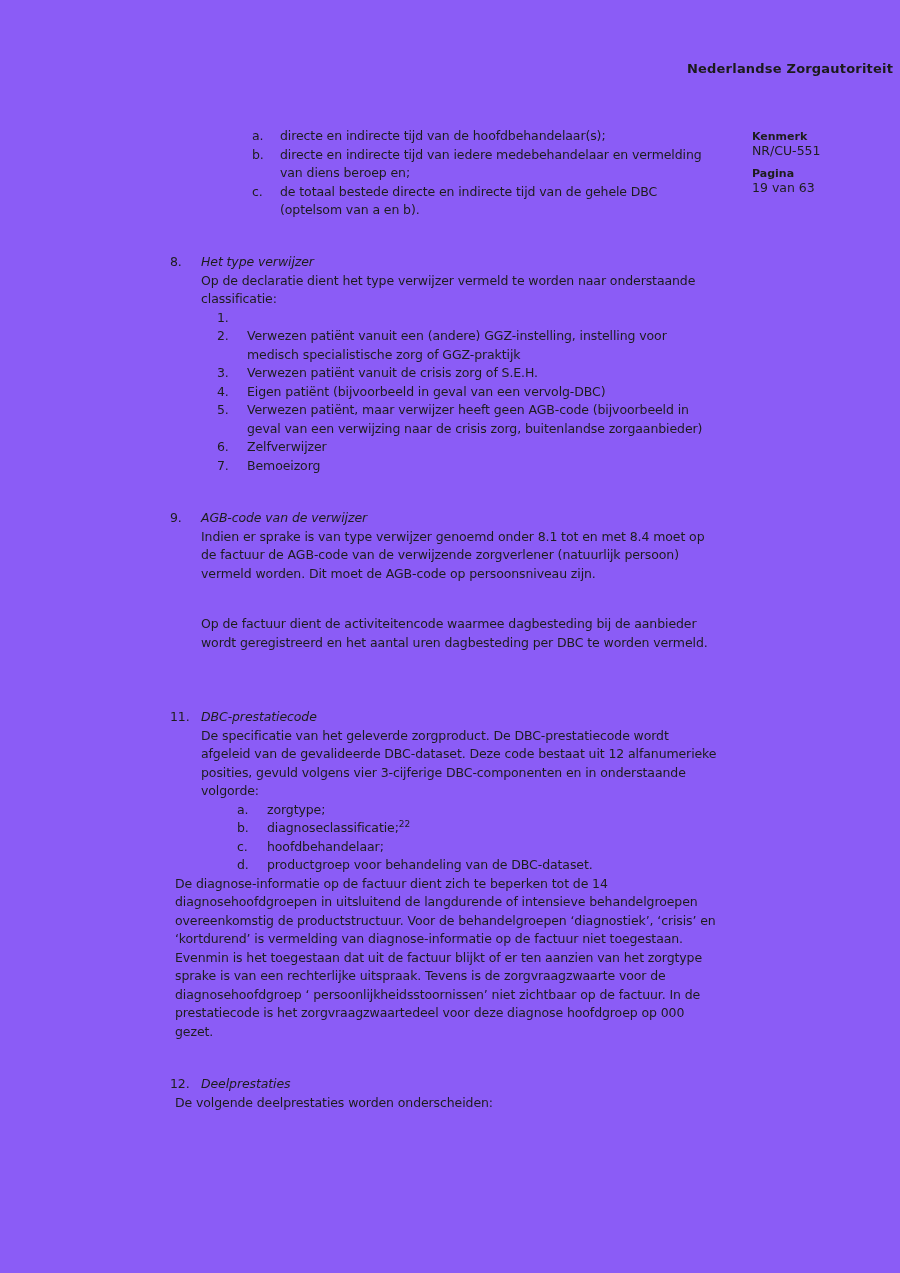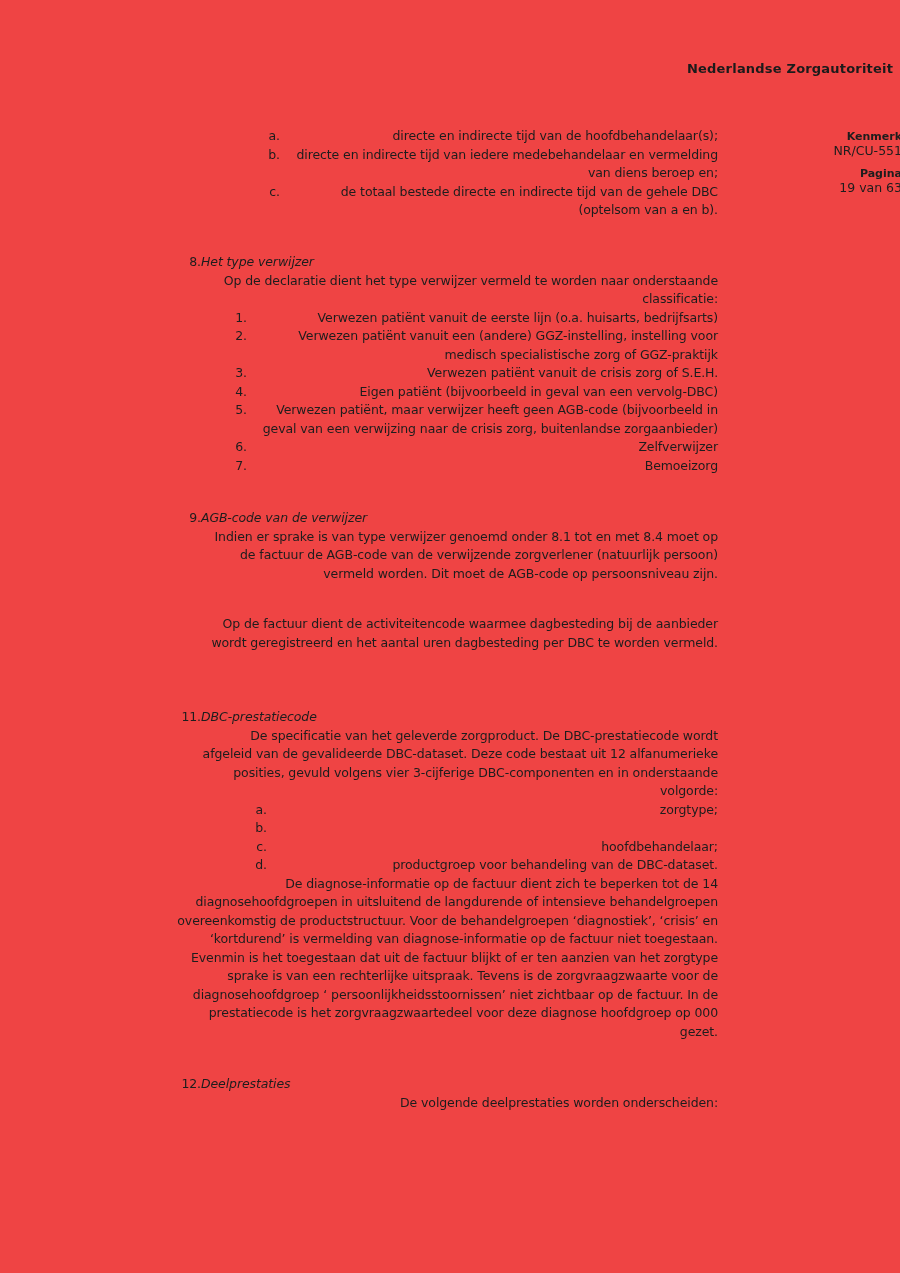--- a/index.html
+++ b/index.html
@@ -1,17 +1,17 @@
 <!DOCTYPE html>
 <html><head>
 <meta charset="utf-8">
 <style>
   html,body{margin:0;padding:0;background:#fff;}
-  .page{position:relative;width:900px;height:1273px;background:#ef4444;overflow:hidden;
-        font-family:"DejaVu Sans",sans-serif;color:#1d1d1d;text-align:right;}
+  .page{position:relative;width:900px;height:1273px;background:#8b5cf6;overflow:hidden;
+        font-family:"DejaVu Sans",sans-serif;color:#1d1d1d;}
   .logo{position:absolute;left:687px;top:61px;font-size:13px;font-weight:bold;
         letter-spacing:0.2px;color:#1b1b1b;white-space:nowrap;}
   .meta{position:absolute;left:752px;top:130px;width:150px;}
   .meta-label{font-weight:bold;font-size:11px;line-height:13px;}
   .meta-value{font-size:12.5px;line-height:15px;margin-bottom:9px;}
   .content{position:absolute;left:170px;top:0;width:548px;font-size:12.5px;
            line-height:18.5px;letter-spacing:-0.1px;}
   .block{position:absolute;left:0;width:100%;}
   .intro{top:127px;}
   .s8{top:253px;}
@@ -71,21 +71,20 @@
 
     <div class="block s8">
       <div class="sec-head">
         <span class="sec-num">8.</span>
         <span class="sec-title">Het type verwijzer</span>
       </div>
       <div class="sec-body">Op de declaratie dient het type verwijzer vermeld te worden naar onderstaande classificatie:</div>
       <div class="num-list">
         <div class="li">
           <span class="marker">1.</span>
-          <span class="li-text">Verwezen patiënt vanuit de eerste lijn (o.a. huisarts, bedrijfsarts)</span>
         </div>
         <div class="li">
           <span class="marker">2.</span>
           <span class="li-text">Verwezen patiënt vanuit een (andere) GGZ-instelling, instelling voor medisch specialistische zorg of GGZ-praktijk</span>
         </div>
         <div class="li">
           <span class="marker">3.</span>
           <span class="li-text">Verwezen patiënt vanuit de crisis zorg of S.E.H.</span>
         </div>
         <div class="li">
@@ -125,20 +124,21 @@
         <span class="sec-title">DBC-prestatiecode</span>
       </div>
       <div class="sec-body">De specificatie van het geleverde zorgproduct. De DBC-prestatiecode wordt afgeleid van de gevalideerde DBC-dataset. Deze code bestaat uit 12 alfanumerieke posities, gevuld volgens vier 3-cijferige DBC-componenten en in onderstaande volgorde:</div>
       <div class="abc-list">
         <div class="li">
           <span class="marker">a.</span>
           <span class="li-text">zorgtype;</span>
         </div>
         <div class="li">
           <span class="marker">b.</span>
+          <span class="li-text"><span>diagnoseclassificatie;</span><sup>22</sup></span>
         </div>
         <div class="li">
           <span class="marker">c.</span>
           <span class="li-text">hoofdbehandelaar;</span>
         </div>
         <div class="li">
           <span class="marker">d.</span>
           <span class="li-text">productgroep voor behandeling van de DBC-dataset.</span>
         </div>
       </div>

